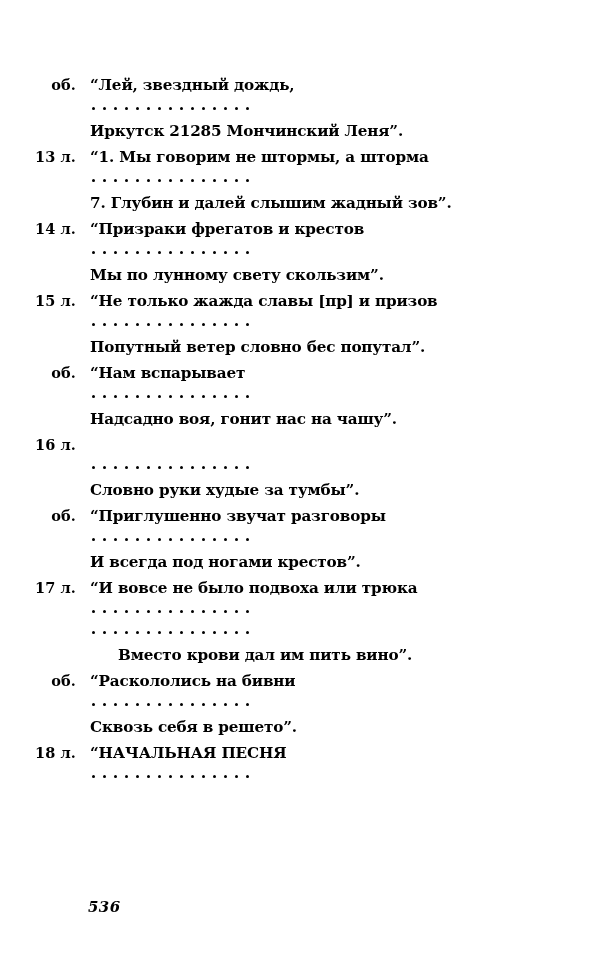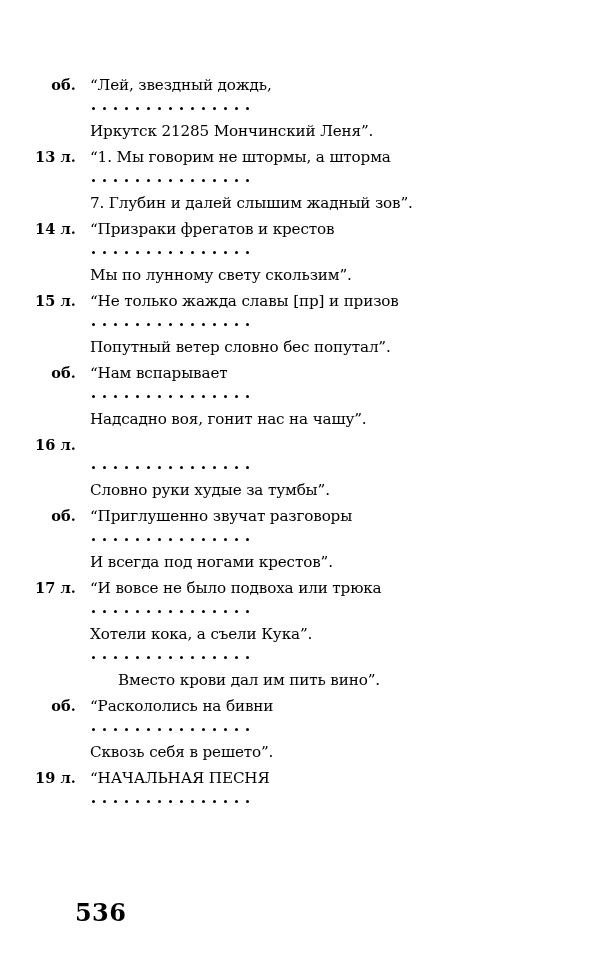--- a/index.html
+++ b/index.html
@@ -62,21 +62,21 @@
 
   .label-col.empty {
     
   }
 
   .text-col {
     flex: 1;
     padding-left: 4px;
     box-sizing: border-box;
     font-family: "DejaVu Serif", "Liberation Serif", serif;
-    font-weight: 400;
+    font-weight: 700;
     font-size: 15.2px;
     line-height: 25px;
     letter-spacing: -0.15px;
     white-space: pre;
     color: #000;
   }
 
   .text-col.indented {
     padding-left: 32px;
   }
@@ -101,25 +101,26 @@
     height: 3.2px;
     background: #000;
     border-radius: 50%;
     margin-right: 7.8px;
     display: inline-block;
   }
 
   
   .folio {
     position: absolute;
-    left: 75px;
+    left: 88px;
     top: 898px;
     font-family: "DejaVu Serif", "Liberation Serif", serif;
     font-weight: 700;
-    font-size: 24px;
+    font-style: italic;
+    font-size: 15px;
     letter-spacing: 0.4px;
     color: #000;
   }
 </style>
 </head>
 <body>
 
 <div class="page">
 
   <div class="content" id="entry-list">
@@ -350,24 +351,20 @@
             <span class="dot"></span>
             <span class="dot"></span>
             <span class="dot"></span>
             <span class="dot"></span>
             <span class="dot"></span>
             <span class="dot"></span>
             <span class="dot"></span>
             <span class="dot"></span>
           </div>
         </div>
-        <div class="line">
-          <div class="label-col empty"></div>
-          <div class="text-col">Хотели кока, а съели Кука”.</div>
-        </div>
       </div>
       <div class="entry">
         <div class="dots-line">
           <div class="label-col empty"></div>
           <div class="dots">
             <span class="dot"></span>
             <span class="dot"></span>
             <span class="dot"></span>
             <span class="dot"></span>
             <span class="dot"></span>
@@ -413,21 +410,21 @@
             <span class="dot"></span>
           </div>
         </div>
         <div class="line">
           <div class="label-col empty"></div>
           <div class="text-col">Сквозь себя в решето”.</div>
         </div>
       </div>
       <div class="entry">
         <div class="line">
-          <div class="label-col">19 л.</div>
+          <div class="label-col">18 л.</div>
           <div class="text-col">“НАЧАЛЬНАЯ ПЕСНЯ</div>
         </div>
         <div class="dots-line">
           <div class="label-col empty"></div>
           <div class="dots">
             <span class="dot"></span>
             <span class="dot"></span>
             <span class="dot"></span>
             <span class="dot"></span>
             <span class="dot"></span>

